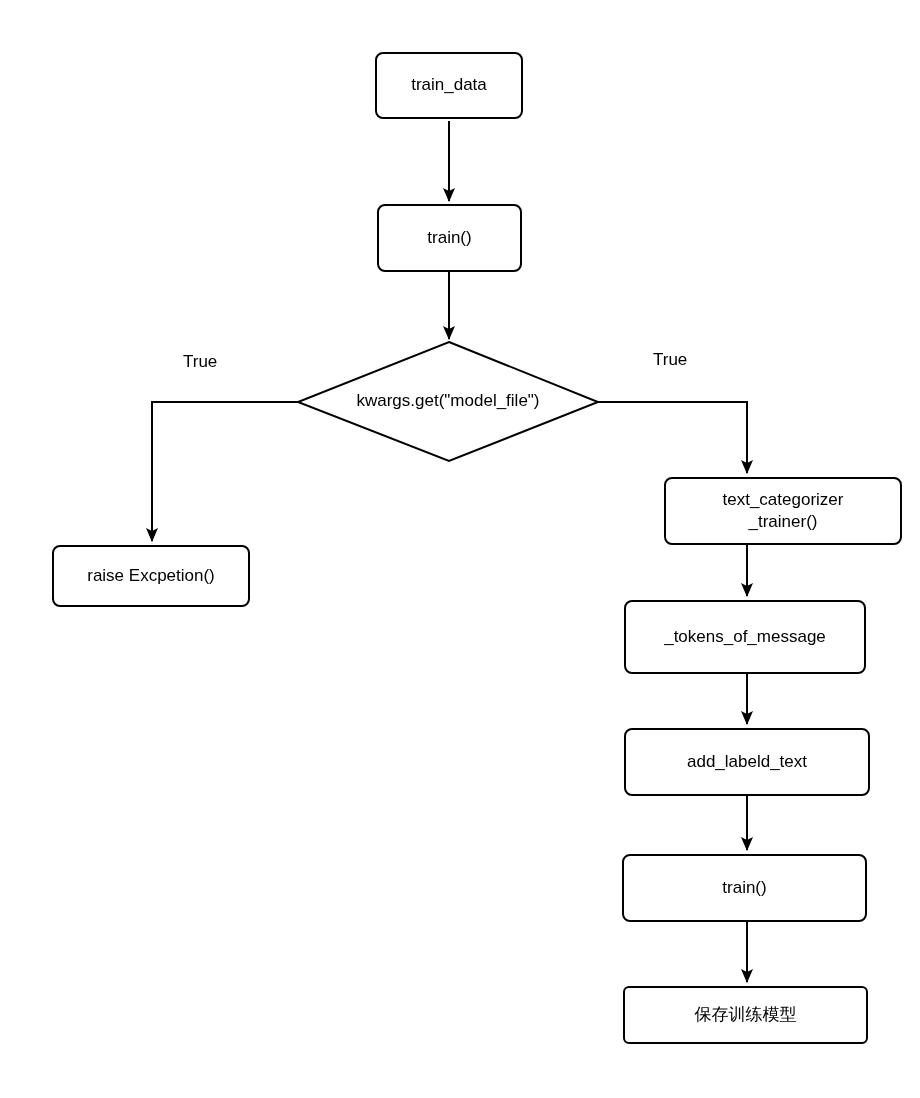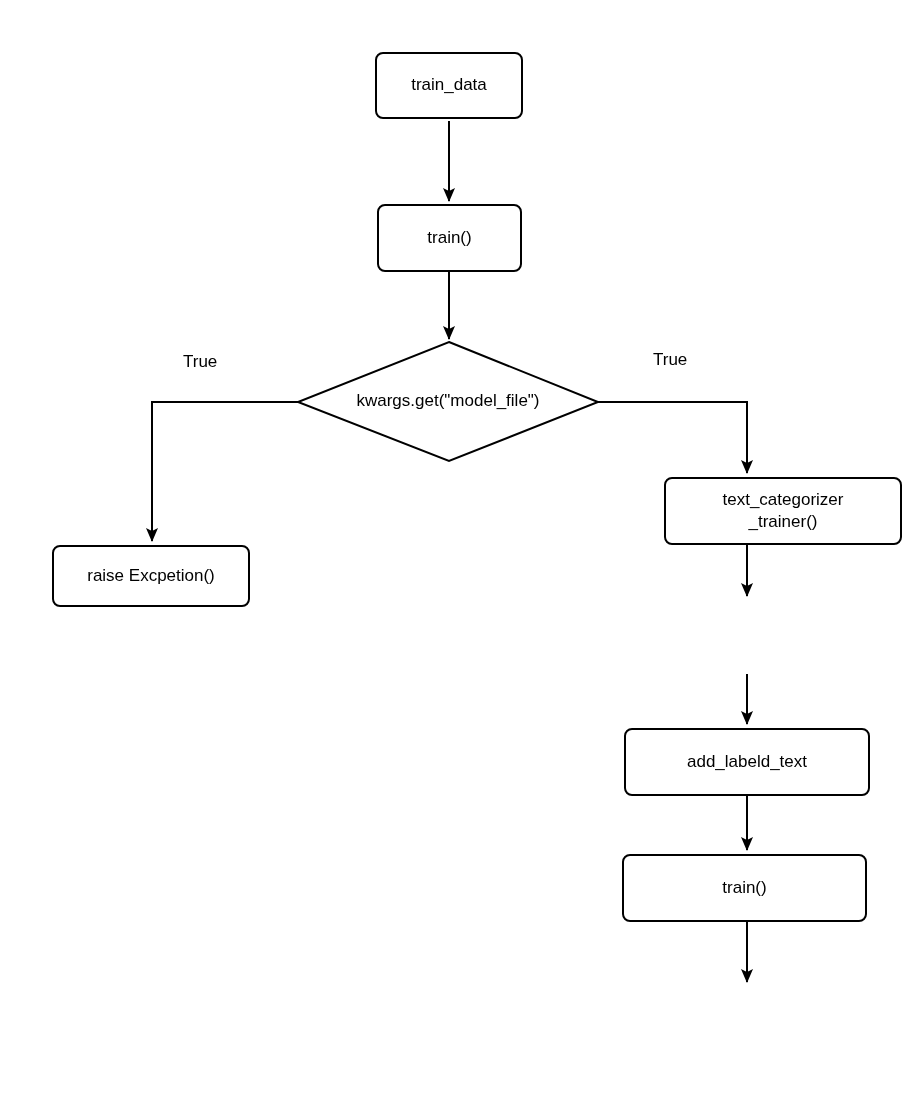--- a/index.html
+++ b/index.html
@@ -102,19 +102,21 @@
 
   <div class="edge-label edge-label-false">True</div>
 
   <div class="edge-label edge-label-true">True</div>
 
   <div class="node node-raise">raise Excpetion()</div>
 
   <div class="node node-categorizer">text_categorizer
 _trainer()</div>
 
+  <div class="node node-tokens">_tokens_of_message</div>
 
   <div class="node node-add-labeld">add_labeld_text</div>
 
   <div class="node node-train-2">train()</div>
 
+  <div class="node node-save">保存训练模型</div>
 
 </div>
 
 </body></html>

